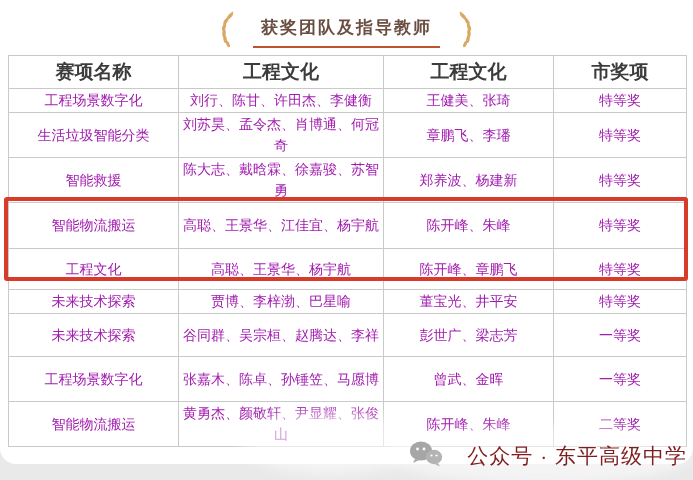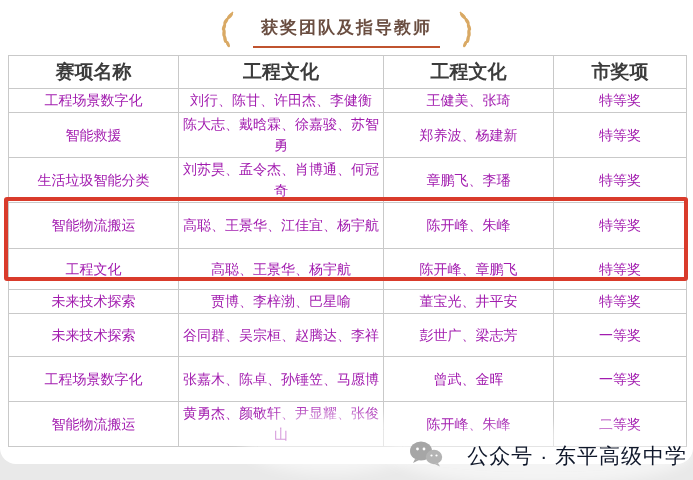--- a/index.html
+++ b/index.html
@@ -101,21 +101,21 @@
   .watermark {
     position: absolute;
     right: 6px;
     top: 440px;
     display: flex;
     align-items: center;
     z-index: 7;
   }
   .watermark-text {
     font-size: 21px;
-    color: #0f172a;
+    color: #7f1d1d;
     letter-spacing: 1px;
     margin-left: 24px;
     white-space: nowrap;
   }
 </style>
 </head>
 <body>
 
 <div class="page">
   <div class="card">
@@ -161,30 +161,30 @@
           <th>市奖项</th>
         </tr>
       </thead>
       <tbody>
         <tr style="height:24px">
           <td>工程场景数字化</td>
           <td>刘行、陈甘、许田杰、李健衡</td>
           <td>王健美、张琦</td>
           <td>特等奖</td>
         </tr>
+        <tr style="height:43px">
+          <td>生活垃圾智能分类</td>
+          <td>刘苏昊、孟令杰、肖博通、何冠奇</td>
+          <td>章鹏飞、李璠</td>
+          <td>特等奖</td>
+        </tr>
         <tr style="height:44px">
           <td>智能救援</td>
           <td>陈大志、戴晗霖、徐嘉骏、苏智勇</td>
           <td>郑养波、杨建新</td>
-          <td>特等奖</td>
-        </tr>
-        <tr style="height:43px">
-          <td>生活垃圾智能分类</td>
-          <td>刘苏昊、孟令杰、肖博通、何冠奇</td>
-          <td>章鹏飞、李璠</td>
           <td>特等奖</td>
         </tr>
         <tr style="height:46px">
           <td>智能物流搬运</td>
           <td>高聪、王景华、江佳宜、杨宇航</td>
           <td>陈开峰、朱峰</td>
           <td>特等奖</td>
         </tr>
         <tr style="height:41px">
           <td>工程文化</td>

